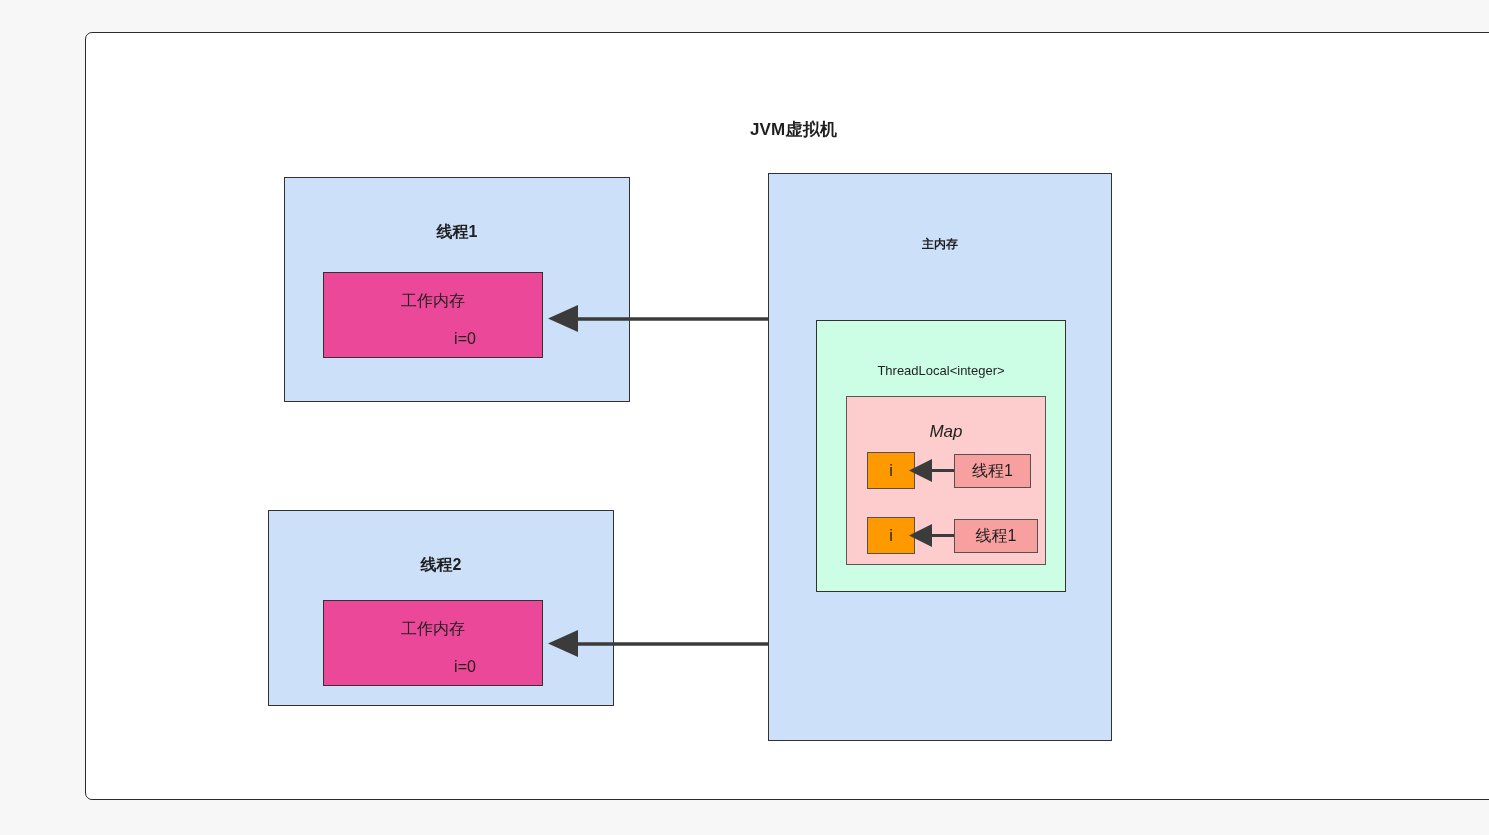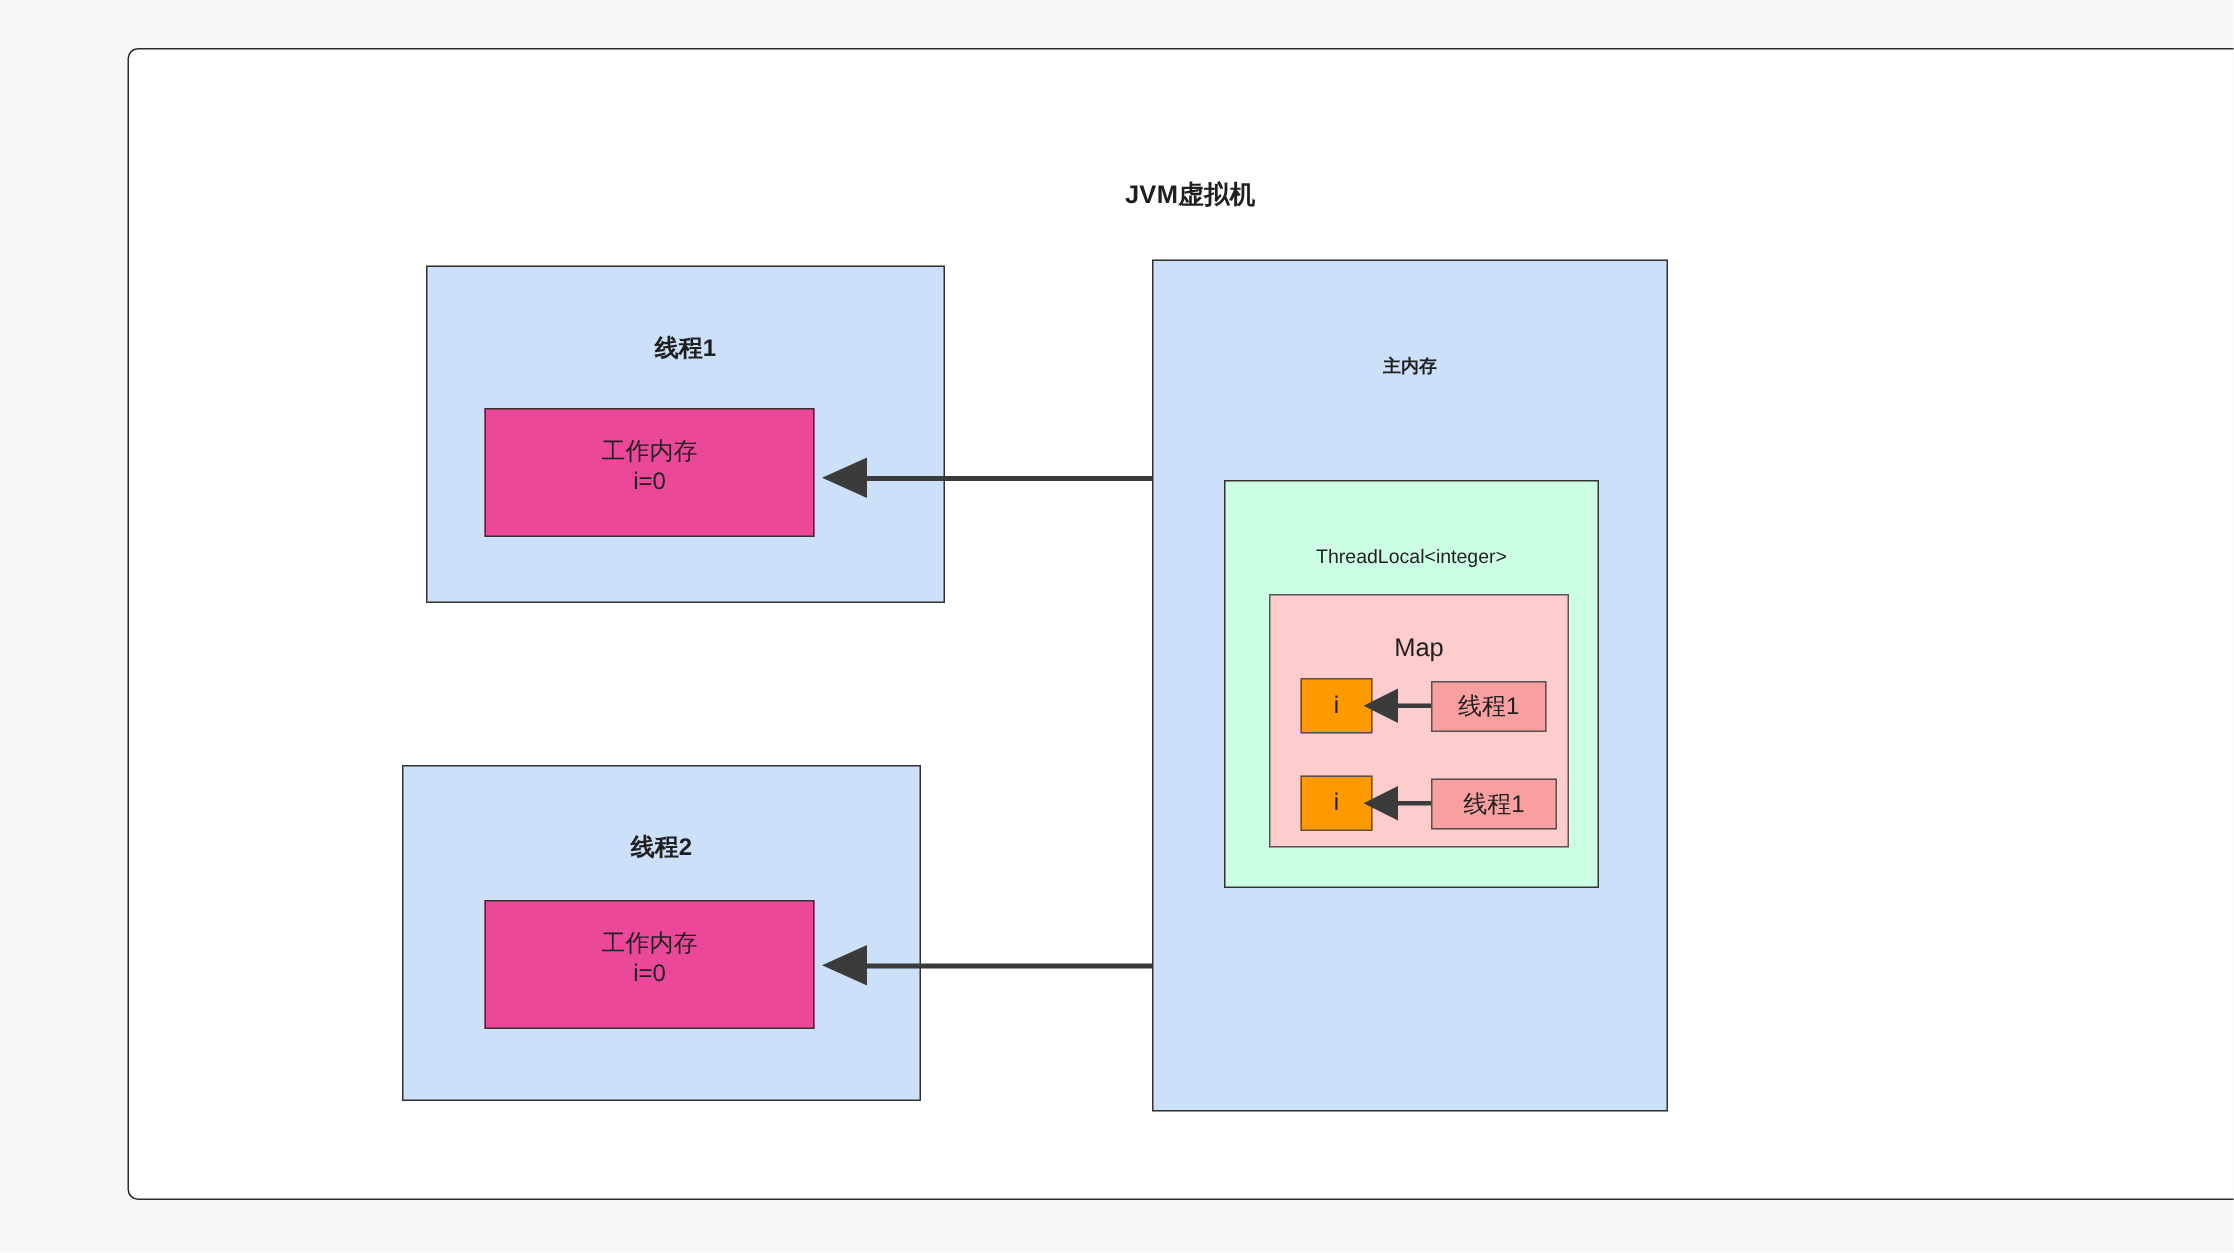--- a/index.html
+++ b/index.html
@@ -78,39 +78,41 @@
   }
 
   .workmem-box {
     background: #ec4899;
   }
   .workmem-box .label-top {
     top: 18px;
     font-size: 16px;
   }
   .workmem-box .label-bottom {
-    top: 40px;
-    font-size: 16px;
+    top: 57px;
+    font-size: 16px;
+    padding-left: 32px;
   }
 
   .threadlocal-box {
     background: #ccfde5;
   }
   .threadlocal-box .name {
     top: 42px;
     font-size: 13px;
   }
 
   .map-box {
     background: #fdcccc;
     border-color: #5c5553;
   }
   .map-box .name {
     top: 25px;
     font-size: 17px;
+    font-style: italic;
   }
 
   .i-box {
     background: #ff9900;
     border: 1.8px solid #56504e;
     display: flex;
     align-items: center;
     justify-content: center;
     font-size: 16px;
     color: #1f1f1f;
@@ -145,21 +147,21 @@
   </div>
 
   <div class="box thread-box" style="left:284px; top:177px; width:346px; height:225px;">
     <div class="box-title name">线程1</div>
   </div>
   <div class="box workmem-box" style="left:323px; top:272px; width:220px; height:86px;">
     <div class="box-title label-top">工作内存</div>
     <div class="box-title label-bottom">i=0</div>
   </div>
 
-  <div class="box thread-box" style="left:268px; top:510px; width:346px; height:224px;">
+  <div class="box thread-box" style="left:268px; top:510px; width:346px; height:196px;">
     <div class="box-title name">线程2</div>
   </div>
   <div class="box workmem-box" style="left:323px; top:600px; width:220px; height:86px;">
     <div class="box-title label-top">工作内存</div>
     <div class="box-title label-bottom">i=0</div>
   </div>
 
   <div class="box mainmem-box" style="left:768px; top:173px; width:344px; height:568px;">
     <div class="box-title name">主内存</div>
   </div>

